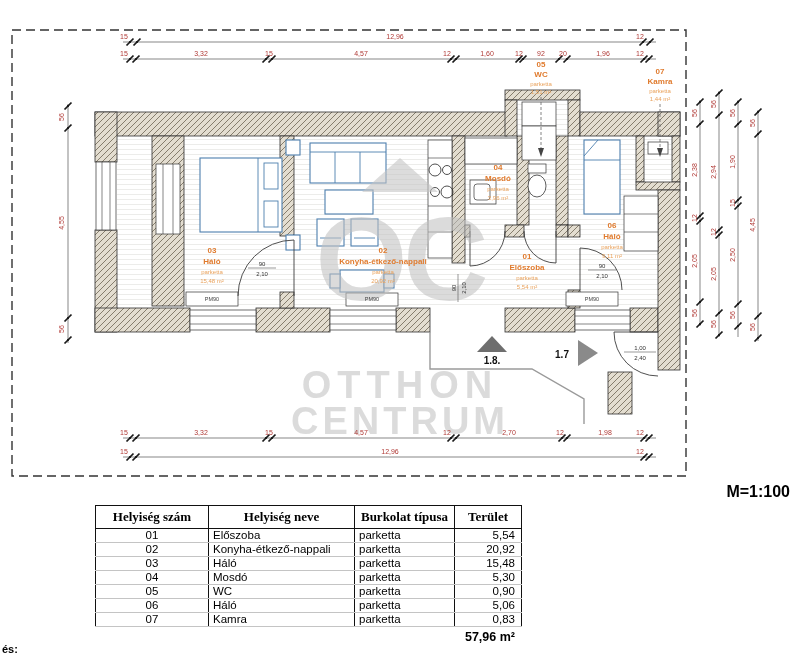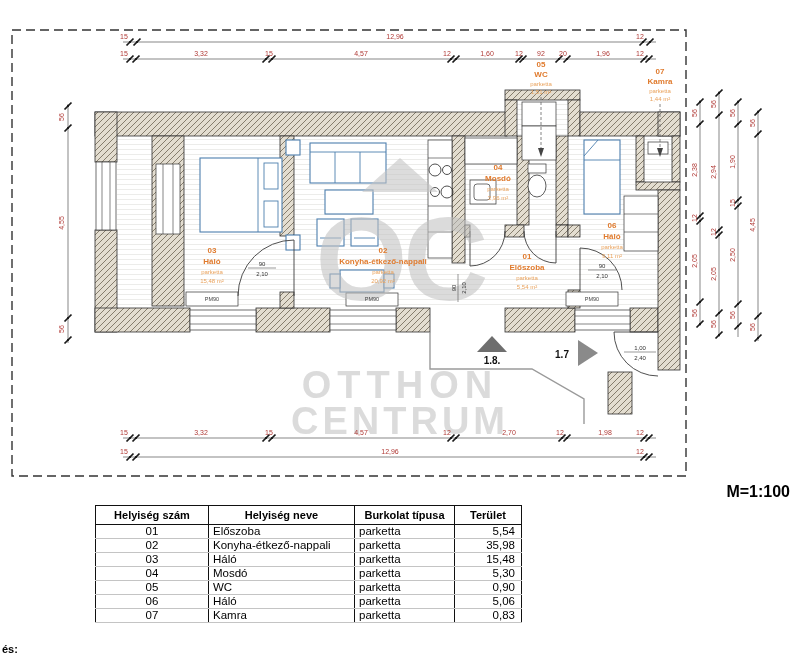--- a/index.html
+++ b/index.html
@@ -23,21 +23,21 @@
   .pm{font-size:5.5px;fill:#444;text-anchor:middle;}
   .wm{fill:#c2c2c2;opacity:.58;font-weight:bold;text-anchor:middle;}
   .mlabel{font-size:10px;font-weight:bold;fill:#111;text-anchor:middle;}
   .scale{font-size:16px;font-weight:bold;fill:#000;text-anchor:end;}
   .leader{stroke:#666;stroke-width:.8;stroke-dasharray:3 2;fill:none;}
   .steps{stroke:#9a9a9a;stroke-width:1.4;fill:none;}
 
   #table-block{position:absolute;left:95px;top:505px;width:426px;}
   table{border-collapse:collapse;width:100%;table-layout:fixed;}
   table,th,td{border:1.5px solid #111;}
-  th{font-size:11px;font-weight:bold;padding:3px 2px;}
+  th{font-size:13px;font-weight:bold;padding:3px 2px;font-family:Liberation Serif, serif;}
   tbody td{border-top:1px solid #c4c4c4;border-bottom:1px solid #c4c4c4;
            font-size:11.5px;padding:0 4px;height:13px;line-height:13px;}
   td.c-num{text-align:center;}
   td.c-name,td.c-floor{text-align:left;}
   td.c-area{text-align:right;padding-right:6px;}
   #total{position:absolute;left:95px;top:630px;width:420px;text-align:right;
          font-size:12.5px;font-weight:bold;}
   #note{position:absolute;left:2px;top:643px;font-size:11px;font-weight:bold;text-align:right;}
 </style>
 </head>
@@ -469,21 +469,21 @@
       <tr>
         <td class="c-num">01</td>
         <td class="c-name">Előszoba</td>
         <td class="c-floor">parketta</td>
         <td class="c-area">5,54</td>
       </tr>
       <tr>
         <td class="c-num">02</td>
         <td class="c-name">Konyha-étkező-nappali</td>
         <td class="c-floor">parketta</td>
-        <td class="c-area">35,98</td>
+        <td class="c-area">20,92</td>
       </tr>
       <tr>
         <td class="c-num">03</td>
         <td class="c-name">Háló</td>
         <td class="c-floor">parketta</td>
         <td class="c-area">15,48</td>
       </tr>
       <tr>
         <td class="c-num">04</td>
         <td class="c-name">Mosdó</td>
@@ -505,15 +505,16 @@
       <tr>
         <td class="c-num">07</td>
         <td class="c-name">Kamra</td>
         <td class="c-floor">parketta</td>
         <td class="c-area">0,83</td>
       </tr>
     </tbody>
   </table>
 </div>
 
+<div id="total">57,96 m²</div>
 <div id="note">és:</div>
 
 </div>
 
 </body></html>

